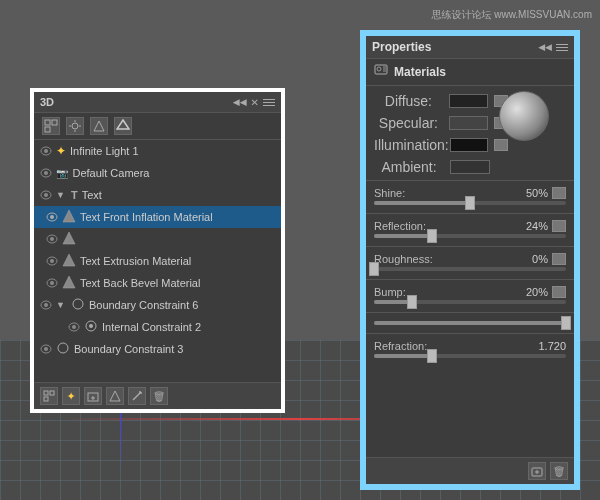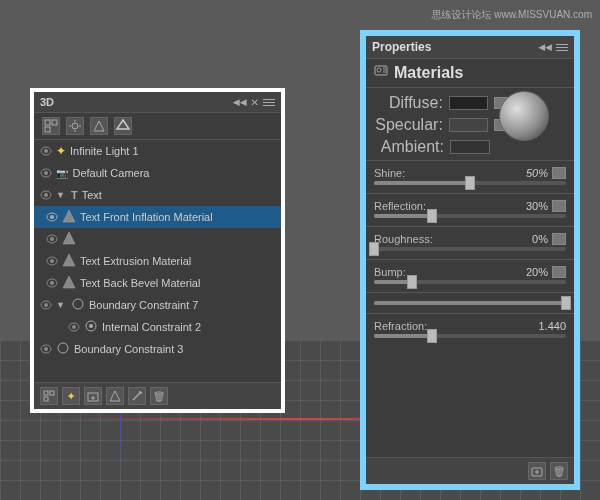--- a/index.html
+++ b/index.html
@@ -218,22 +218,22 @@
       display: flex;
       align-items: center;
       padding: 3px 8px;
       gap: 6px;
       height: 22px;
     }
 
     .color-label {
       width: 70px;
       color: #bbb;
-      font-size: 16px;
-      text-align: right;
+      font-size: 14px;
+      text-align: center;
     }
 
     .color-swatch {
       width: 40px;
       height: 14px;
       border: 1px solid #666;
     }
 
     .color-folder {
       width: 14px;
@@ -486,21 +486,21 @@
             <ellipse cx="6" cy="5" rx="5" ry="4" fill="none" stroke="#888" stroke-width="1"></ellipse>
             <circle cx="6" cy="5" r="2" fill="#888"></circle>
           </svg>
       </div>
       <span style="color:#aaa;font-size:9px;margin-right:2px;">▼</span>
       <span>
         <svg width="14" height="14" viewBox="0 0 14 14">
             <circle cx="7" cy="7" r="5" fill="none" stroke="#aaa" stroke-width="1"></circle>
           </svg>
       </span>
-      <span class="layer-name">Boundary Constraint 7</span>
+      <span class="layer-name">Boundary Constraint 6</span>
     </div>
 
     <div class="layer-item sub-item-2">
       <div class="eye-icon">
         <svg width="12" height="10" viewBox="0 0 12 10">
             <ellipse cx="6" cy="5" rx="5" ry="4" fill="none" stroke="#888" stroke-width="1"></ellipse>
             <circle cx="6" cy="5" r="2" fill="#888"></circle>
           </svg>
       </div>
       <span>
@@ -576,67 +576,72 @@
   <div class="materials-tab">
     <span>
       <svg width="14" height="14" viewBox="0 0 14 14">
           <rect x="1" y="1" width="12" height="9" rx="1" fill="none" stroke="#aaa" stroke-width="1"></rect>
           <circle cx="5" cy="5" r="2" fill="none" stroke="#aaa" stroke-width="0.8"></circle>
           <line x1="9" y1="3" x2="12" y2="3" stroke="#aaa" stroke-width="0.8"></line>
           <line x1="9" y1="5" x2="12" y2="5" stroke="#aaa" stroke-width="0.8"></line>
           <line x1="9" y1="7" x2="12" y2="7" stroke="#aaa" stroke-width="0.8"></line>
         </svg>
     </span>
-    <span class="props-title" style="font-size:16px;text-align:right;">Materials</span>
+    <span class="props-title" style="font-size:12px;text-align:right;">Materials</span>
   </div>
 
   <div class="sphere-preview">
     <div class="sphere-img"></div>
   </div>
 
   <div style="padding-top:4px; padding-right: 58px;">
     <div class="color-row">
       <span class="color-label">Diffuse:</span>
       <div class="color-swatch" style="background:#222;"></div>
       <div class="color-folder"></div>
     </div>
     <div class="color-row">
       <span class="color-label">Specular:</span>
       <div class="color-swatch" style="background:#444;"></div>
       <div class="color-folder"></div>
     </div>
     <div class="color-row">
+      <span class="color-label">Illumination:</span>
+      <div class="color-swatch" style="background:#111;"></div>
+      <div class="color-folder"></div>
+    </div>
+    <div class="color-row">
       <span class="color-label">Ambient:</span>
       <div class="color-swatch" style="background:#333;"></div>
     </div>
   </div>
 
   <div class="divider"></div>
 
   <div class="slider-row">
     <div class="slider-label-row">
       <span class="slider-label">Shine:</span>
-      <div style="display:flex;align-items:flex-end;font-style:italic;">
+      <div style="display:flex;align-items:flex-end;">
         <span class="slider-value">50%</span>
         <div class="slider-folder"></div>
       </div>
     </div>
     <div class="slider-track">
       <div class="slider-fill" style="width:50%;"></div>
       <div class="slider-thumb" style="left:50%;"></div>
     </div>
   </div>
 
   <div class="divider"></div>
 
   <div class="slider-row">
     <div class="slider-label-row">
       <span class="slider-label">Reflection:</span>
       <div style="display:flex;align-items:center;">
-        <span class="slider-value">30%</span>
+        <span class="slider-value">24%</span>
         <div class="slider-folder"></div>
       </div>
     </div>
     <div class="slider-track">
       <div class="slider-fill" style="width:30%;"></div>
       <div class="slider-thumb" style="left:30%;"></div>
     </div>
   </div>
 
   <div class="divider"></div>
@@ -679,21 +684,21 @@
       <div class="slider-thumb" style="left:100%;"></div>
     </div>
   </div>
 
   <div class="divider"></div>
 
   <div class="slider-row">
     <div class="slider-label-row">
       <span class="slider-label">Refraction:</span>
       <div style="display:flex;align-items:center;">
-        <span class="slider-value">1.440</span>
+        <span class="slider-value">1.720</span>
       </div>
     </div>
     <div class="slider-track">
       <div class="slider-fill" style="width:30%;"></div>
       <div class="slider-thumb" style="left:30%;"></div>
     </div>
   </div>
 
   <div class="props-bottom-toolbar">
     <div class="toolbar-btn">

